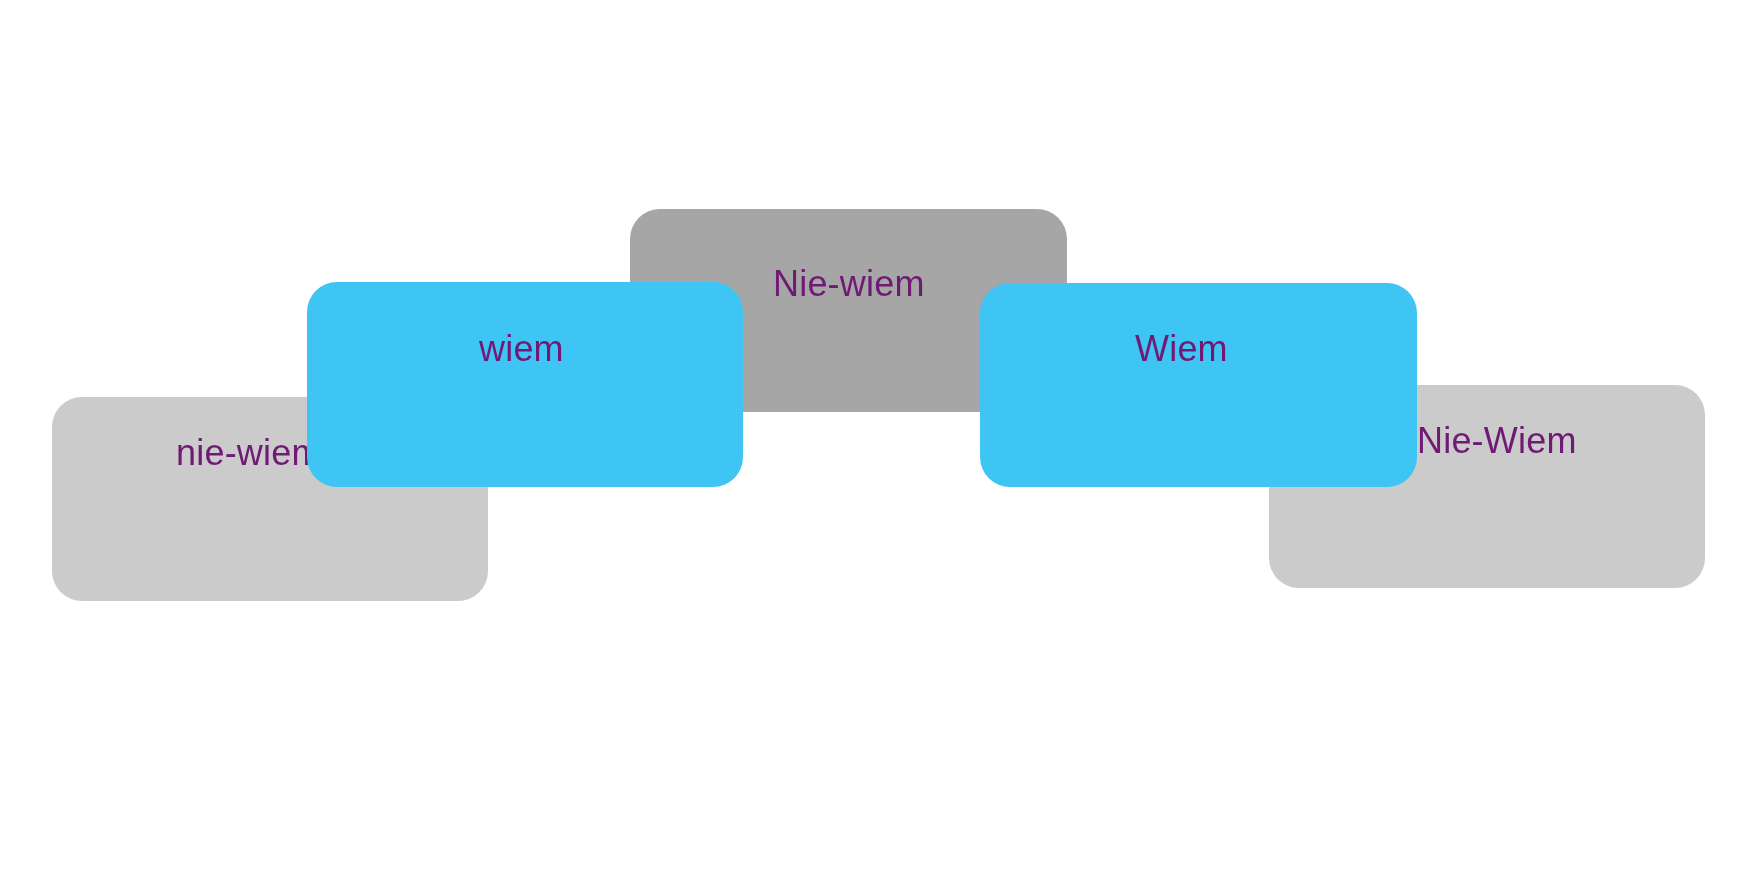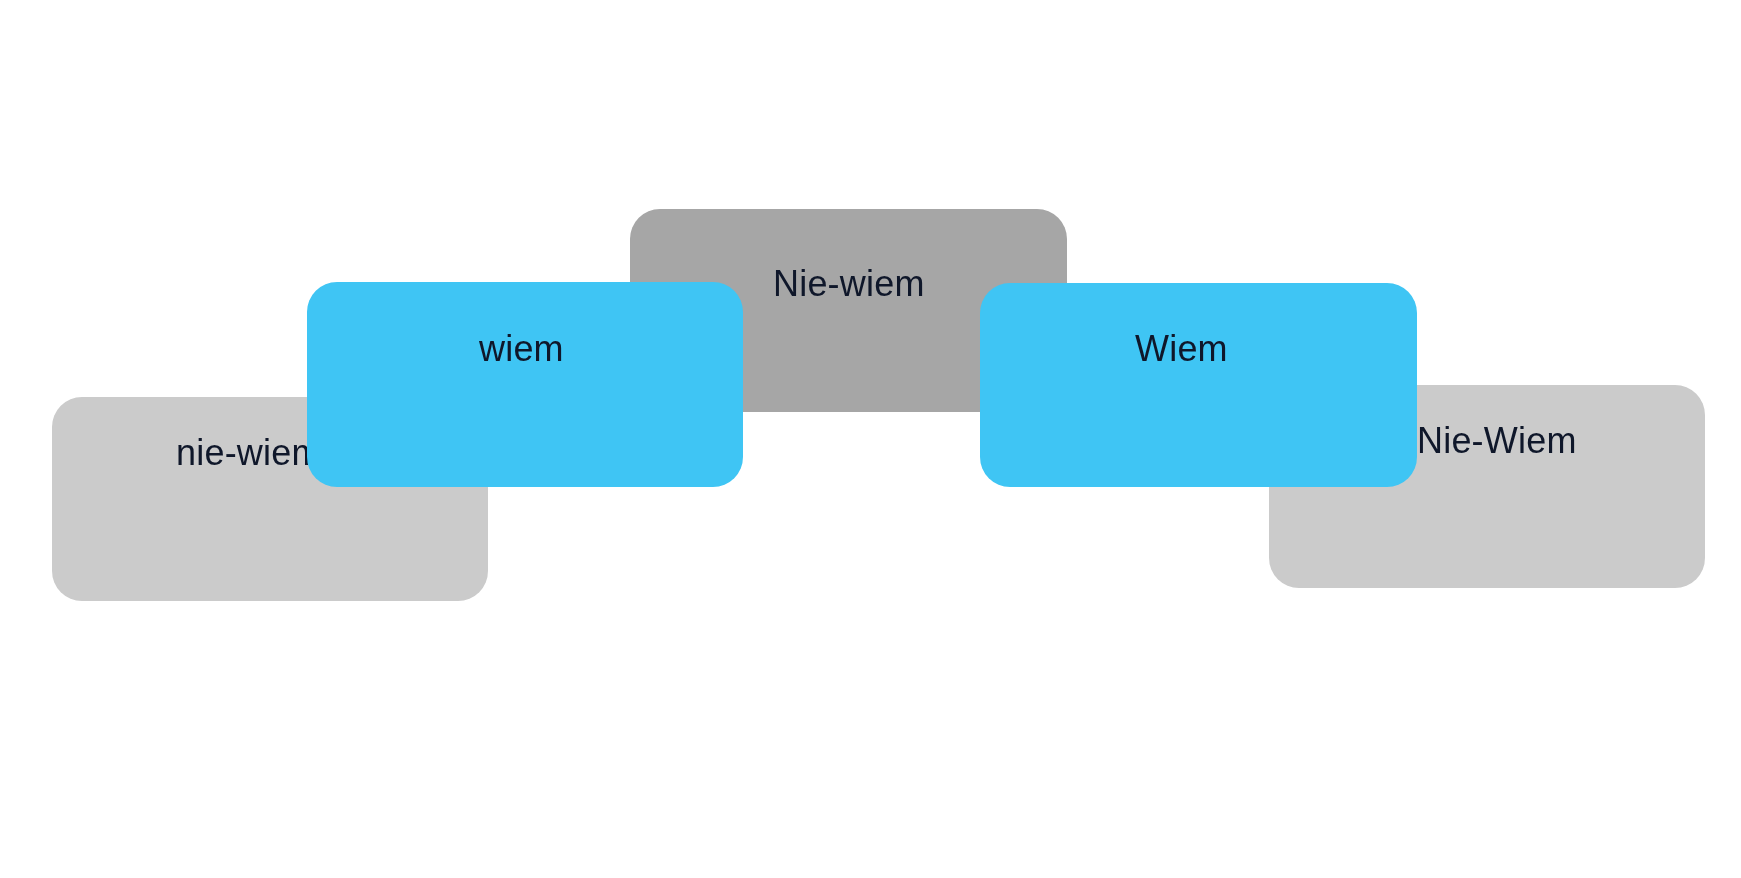--- a/index.html
+++ b/index.html
@@ -19,21 +19,21 @@
     overflow: hidden;
   }
   .card {
     position: absolute;
     border-radius: 30px;
     box-sizing: border-box;
     display: block;
   }
   .card-label {
     position: absolute;
-    color: #0f172a;
+    color: #701a75;
     font-family: "Liberation Sans", sans-serif;
     font-size: 36px;
     font-weight: 400;
     line-height: 1;
     white-space: nowrap;
     letter-spacing: 0.2px;
   }
 
   
   .card-nie-wiem-lower {

